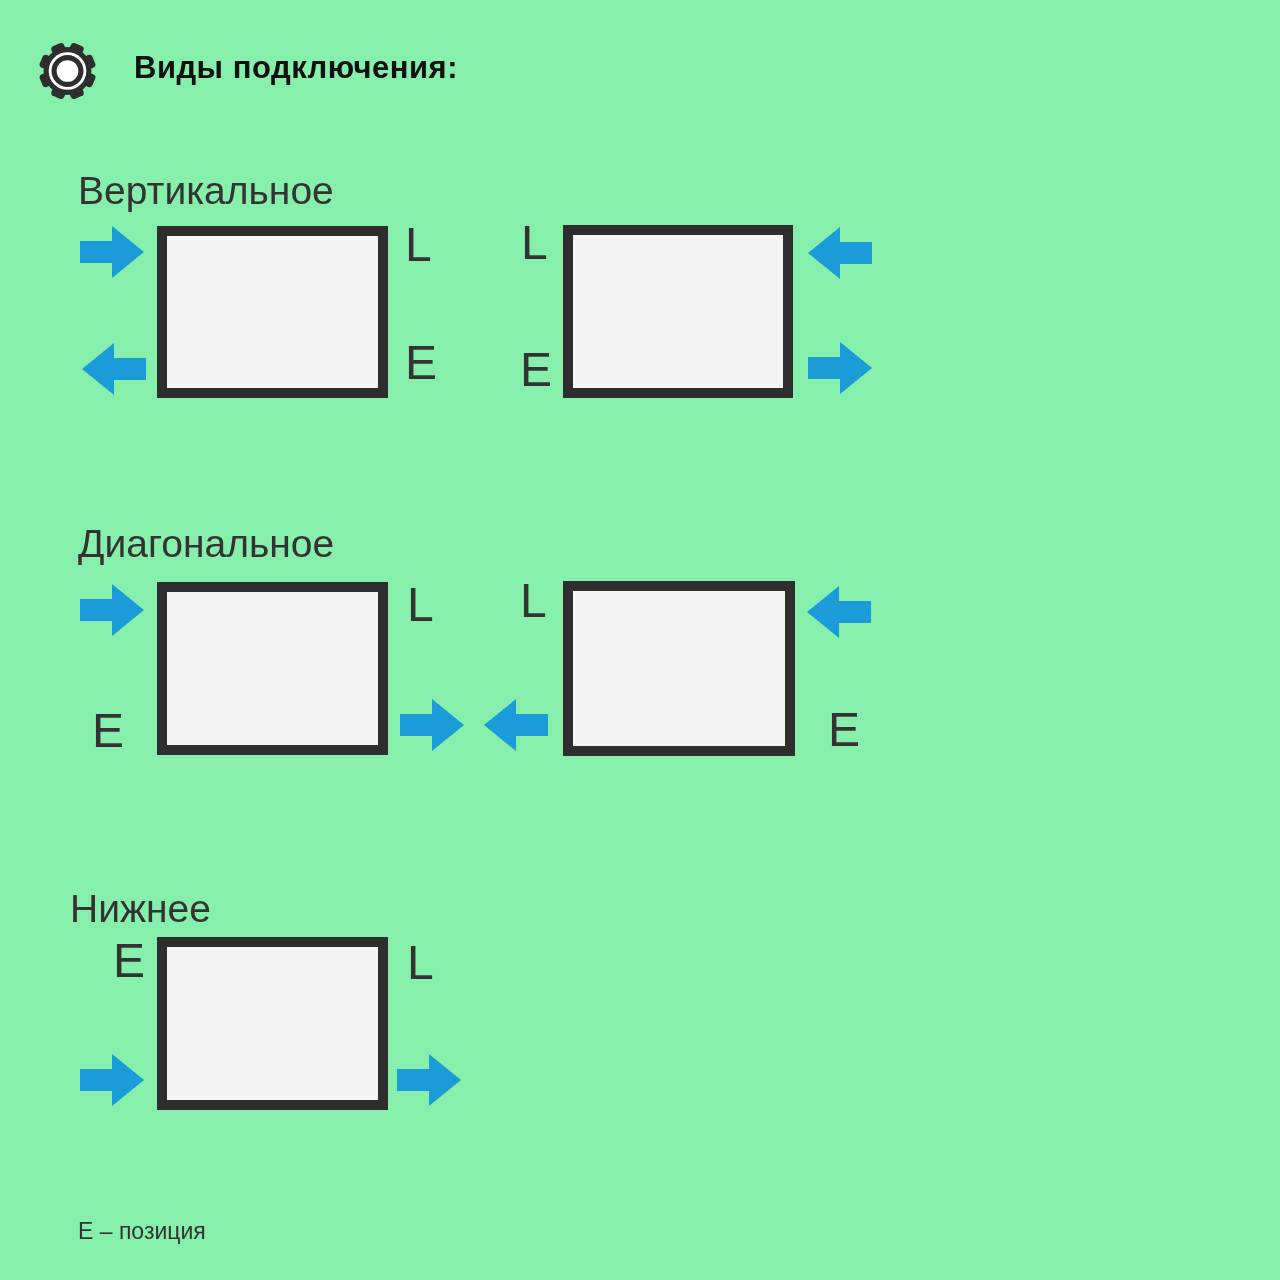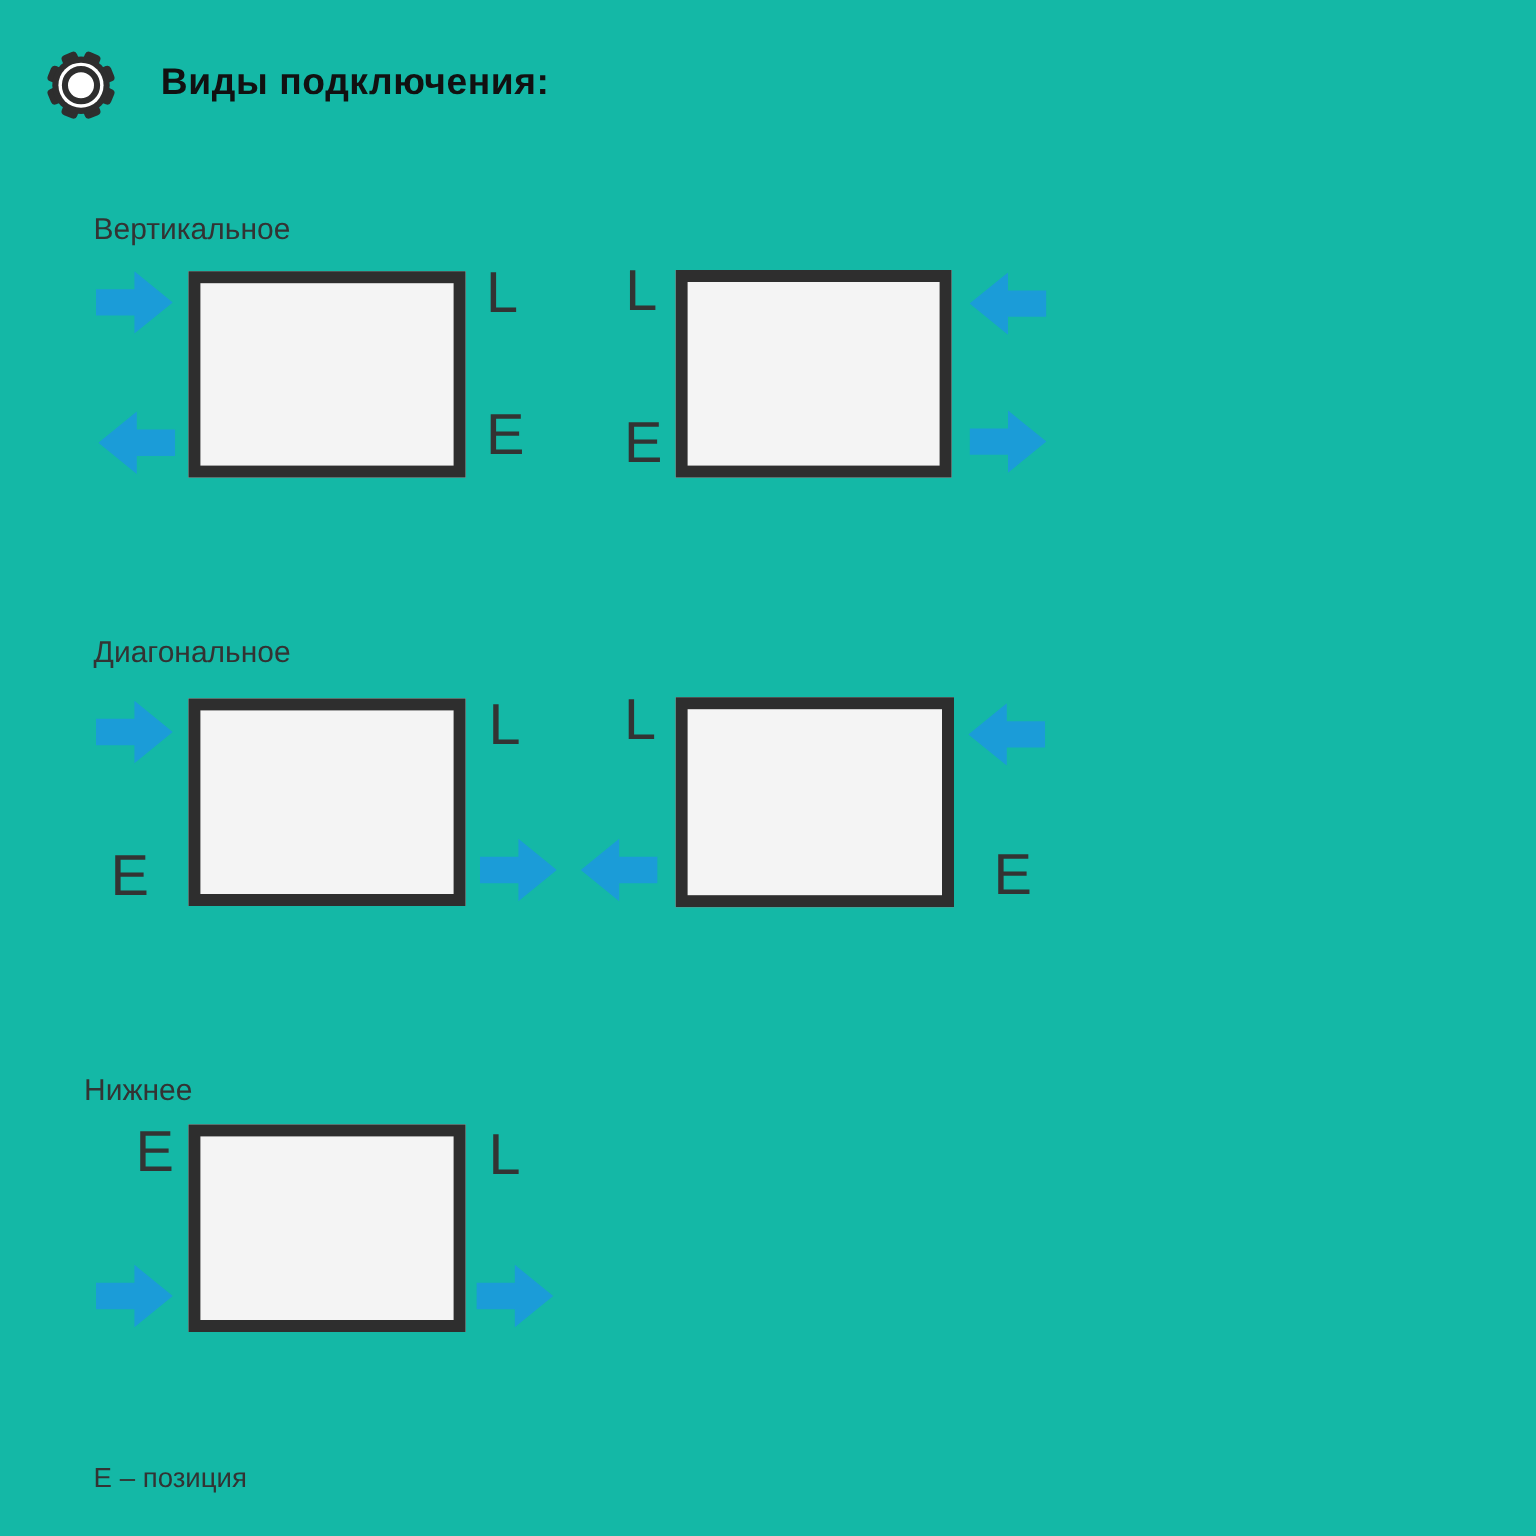--- a/index.html
+++ b/index.html
@@ -7,30 +7,30 @@
     --outline:#2E2E2E;
     --radiator-fill:#F4F4F4;
     --text:#333333;
     --title:#111111;
   }
   *{margin:0;padding:0;box-sizing:border-box;}
   body{background:#ffffff;font-family:"Liberation Sans","DejaVu Sans",sans-serif;}
   .canvas{
     position:relative;
     width:1280px;height:1280px;
-    background:#14b8a6;
+    background:#86efac;
     overflow:hidden;
   }
   .abs{position:absolute;}
   .page-title{
     font-size:31px;font-weight:bold;color:var(--title);
     line-height:40px;letter-spacing:0.5px;
   }
   .section-heading{
-    font-size:25px;font-weight:400;color:var(--text);
+    font-size:39px;font-weight:400;color:var(--text);
     line-height:40px;
   }
   .radiator{
     background:var(--radiator-fill);
     border:10px solid var(--outline);
   }
   .pipe-label{
     font-size:48px;line-height:1;color:var(--text);font-weight:400;
   }
   .arrow{display:block;}

